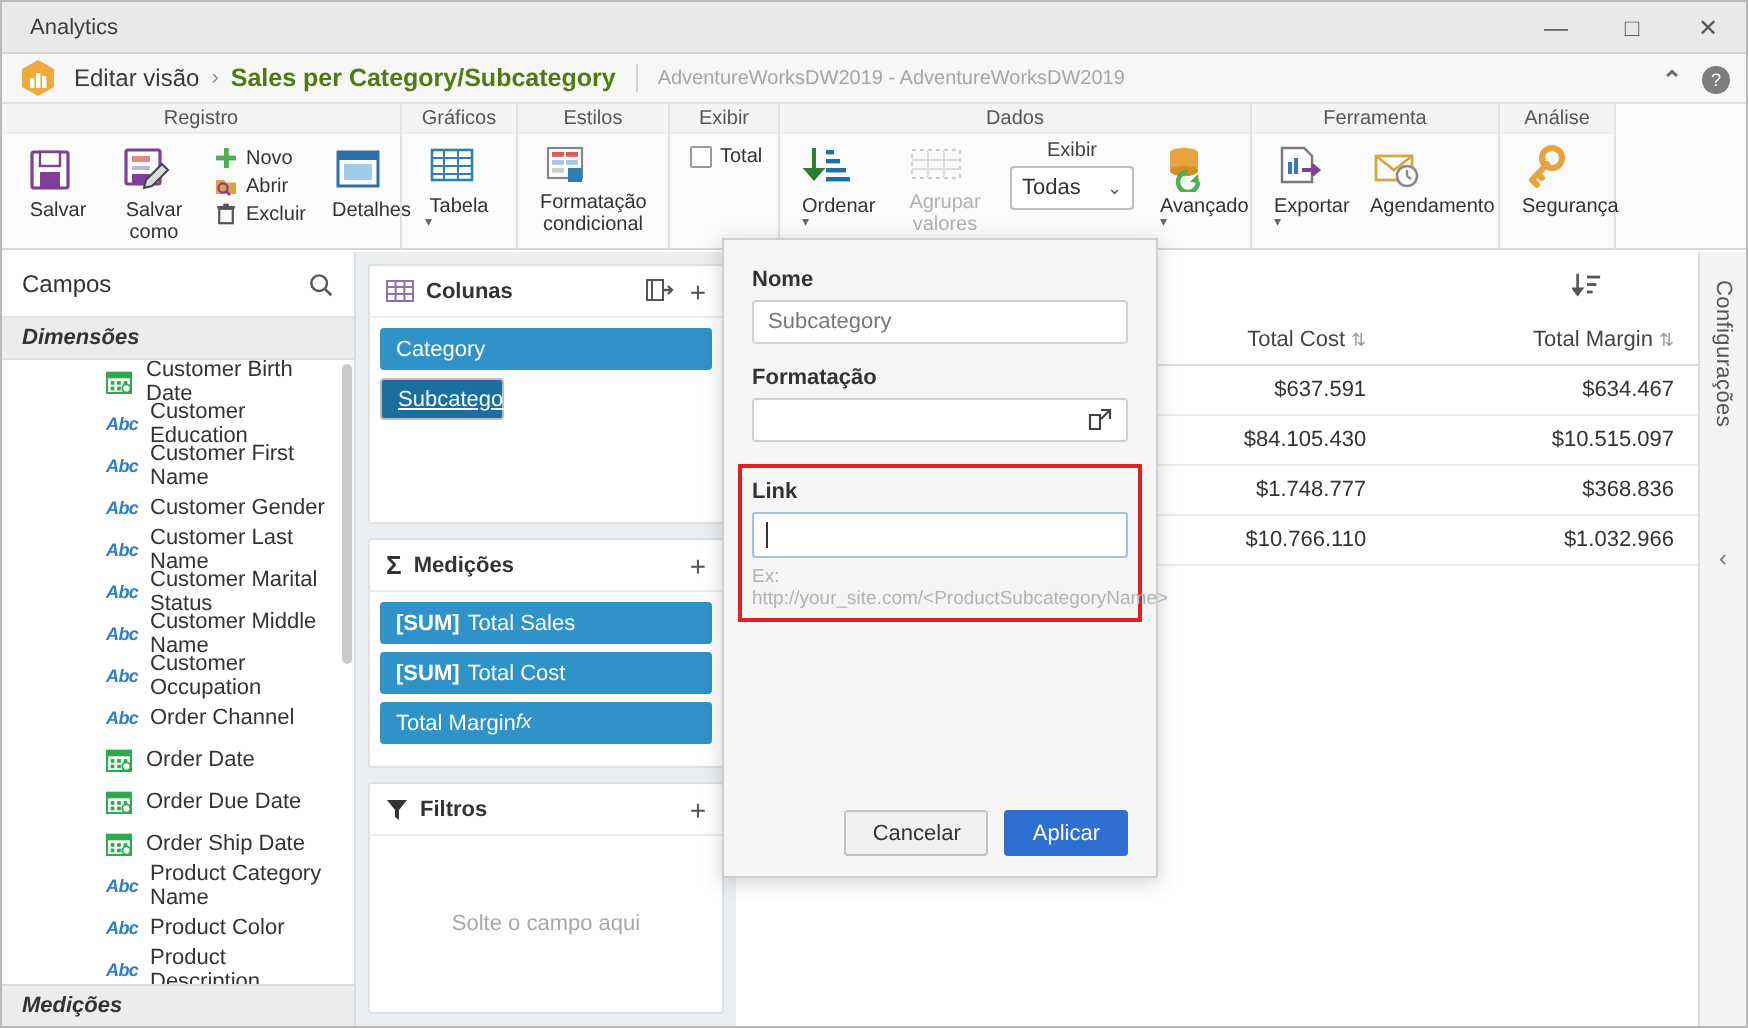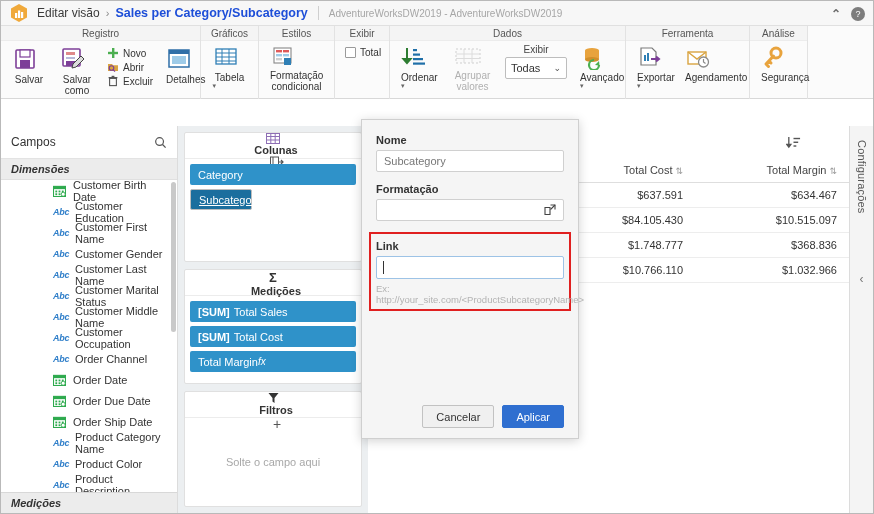--- a/index.html
+++ b/index.html
@@ -24,21 +24,21 @@
             color:#5a5a5a; font-size:12px; }
 
   
   .breadcrumb {
     height:25px; background:#f7f7f7; border-bottom:1px solid #e0e0e0;
     display:flex; align-items:center; padding-left:8px; position:relative;
   }
   .hexlogo { width:20px; height:20px; position:relative; margin-right:8px; flex:none; }
   .bc-edit { font-size:12px; color:#3a3a3a; }
   .bc-sep { margin:0 6px; color:#8a8a8a; font-size:11px; }
-  .bc-title { font-size:12.5px; font-weight:bold; color:#1d4ed8; }
+  .bc-title { font-size:12.5px; font-weight:bold; color:#4d7c0f; }
   .bc-divider { width:1px; height:14px; background:#cfcfcf; margin:0 10px; }
   .bc-sub { font-size:10px; color:#a6a6a6; }
   .bc-right { position:absolute; right:8px; top:0; height:25px; display:flex; align-items:center; gap:10px; }
   .ic-chevup { color:#6b6b6b; font-size:12px; font-weight:bold; }
   .ic-help { width:14px;height:14px;border-radius:50%;background:#7d7d7d;color:#fff;
              font-size:9px;display:flex;align-items:center;justify-content:center; }
 
   
   .ribbon { height:73px; background:#fbfbfb; border-bottom:1px solid #d8d8d8; display:flex; position:relative; }
   .rgroup { display:flex; flex-direction:column; border-right:1px solid #e2e2e2; height:73px; }
@@ -78,21 +78,21 @@
   .fitem { display:flex; align-items:center; gap:7px; padding:3px 10px; font-size:11px; color:#333; height:21px; }
   .abc { font-size:9px; font-weight:bold; font-style:italic; color:#2e7ec9; width:15px; letter-spacing:-.3px;}
   .calic { width:13px;height:12px;flex:none; }
   .scroll-v { position:absolute; right:1px; top:2px; width:5px; height:150px; background:#c9c9c9; border-radius:3px; }
   .campos-ft { background:#ececec; font-style:italic; font-weight:bold; font-size:11px;
                color:#333; padding:4px 10px; border-top:1px solid #d8d8d8; }
 
   
   .shelves { width:190px; padding:6px; display:flex; flex-direction:column; gap:7px; background:#eceff1; }
   .shelf { background:#fff; border:1px solid #e0e0e0; border-radius:2px; display:flex; flex-direction:column; }
-  .shelf-hd { height:26px; display:flex; align-items:center; padding:0 8px; border-bottom:1px solid #ececec;flex-direction:column; }
+  .shelf-hd { height:26px; display:flex; align-items:center; padding:0 8px; border-bottom:1px solid #ececec; }
   .shelf-hd .nm { font-size:11px; color:#333; font-weight:bold; margin-left:6px; flex:1; }
   .shelf-hd .act { color:#555; font-size:14px; margin-left:8px; }
   .shelf-body { padding:5px; display:flex; flex-direction:column; gap:4px; }
   .pill { height:21px; background:#2f92c9; color:#fff; border-radius:2px; font-size:11px;
           display:flex; align-items:center; padding:0 8px; }
   .pill.sel { background:#1b6e9e; }
   .pill.sel .ptxt { text-decoration:underline; }
   .pill .ptxt { flex:1; }
   .pill .sum { font-weight:bold; margin-right:4px; }
   .pill .x { font-weight:bold; font-size:11px; }
@@ -137,20 +137,28 @@
   .btn { height:23px; padding:0 13px; font-size:11px; border-radius:2px; display:flex;
          align-items:center; justify-content:center; }
   .btn-cancel { background:#f0f0f0; border:1px solid #c2c2c2; color:#333; }
   .btn-apply { background:#2f6fd0; border:1px solid #2f6fd0; color:#fff; }
 </style>
 </head>
 <body>
 
 <div class="app">
 
+  <div class="titlebar">
+    <div class="title">Analytics</div>
+    <div class="winbtns">
+      <div class="winbtn">—</div>
+      <div class="winbtn">□</div>
+      <div class="winbtn close">✕</div>
+    </div>
+  </div>
 
   <div class="breadcrumb">
     <div class="hexlogo">
       <svg class="ic" width="20" height="20" viewBox="0 0 20 20">
         <polygon points="10,1 18,5.5 18,14.5 10,19 2,14.5 2,5.5" fill="#f0a93b"></polygon>
         <rect x="6" y="10" width="2.2" height="5" fill="#fff"></rect>
         <rect x="9" y="7.5" width="2.2" height="7.5" fill="#fff"></rect>
         <rect x="12" y="9" width="2.2" height="6" fill="#fff"></rect>
       </svg>
     </div>

